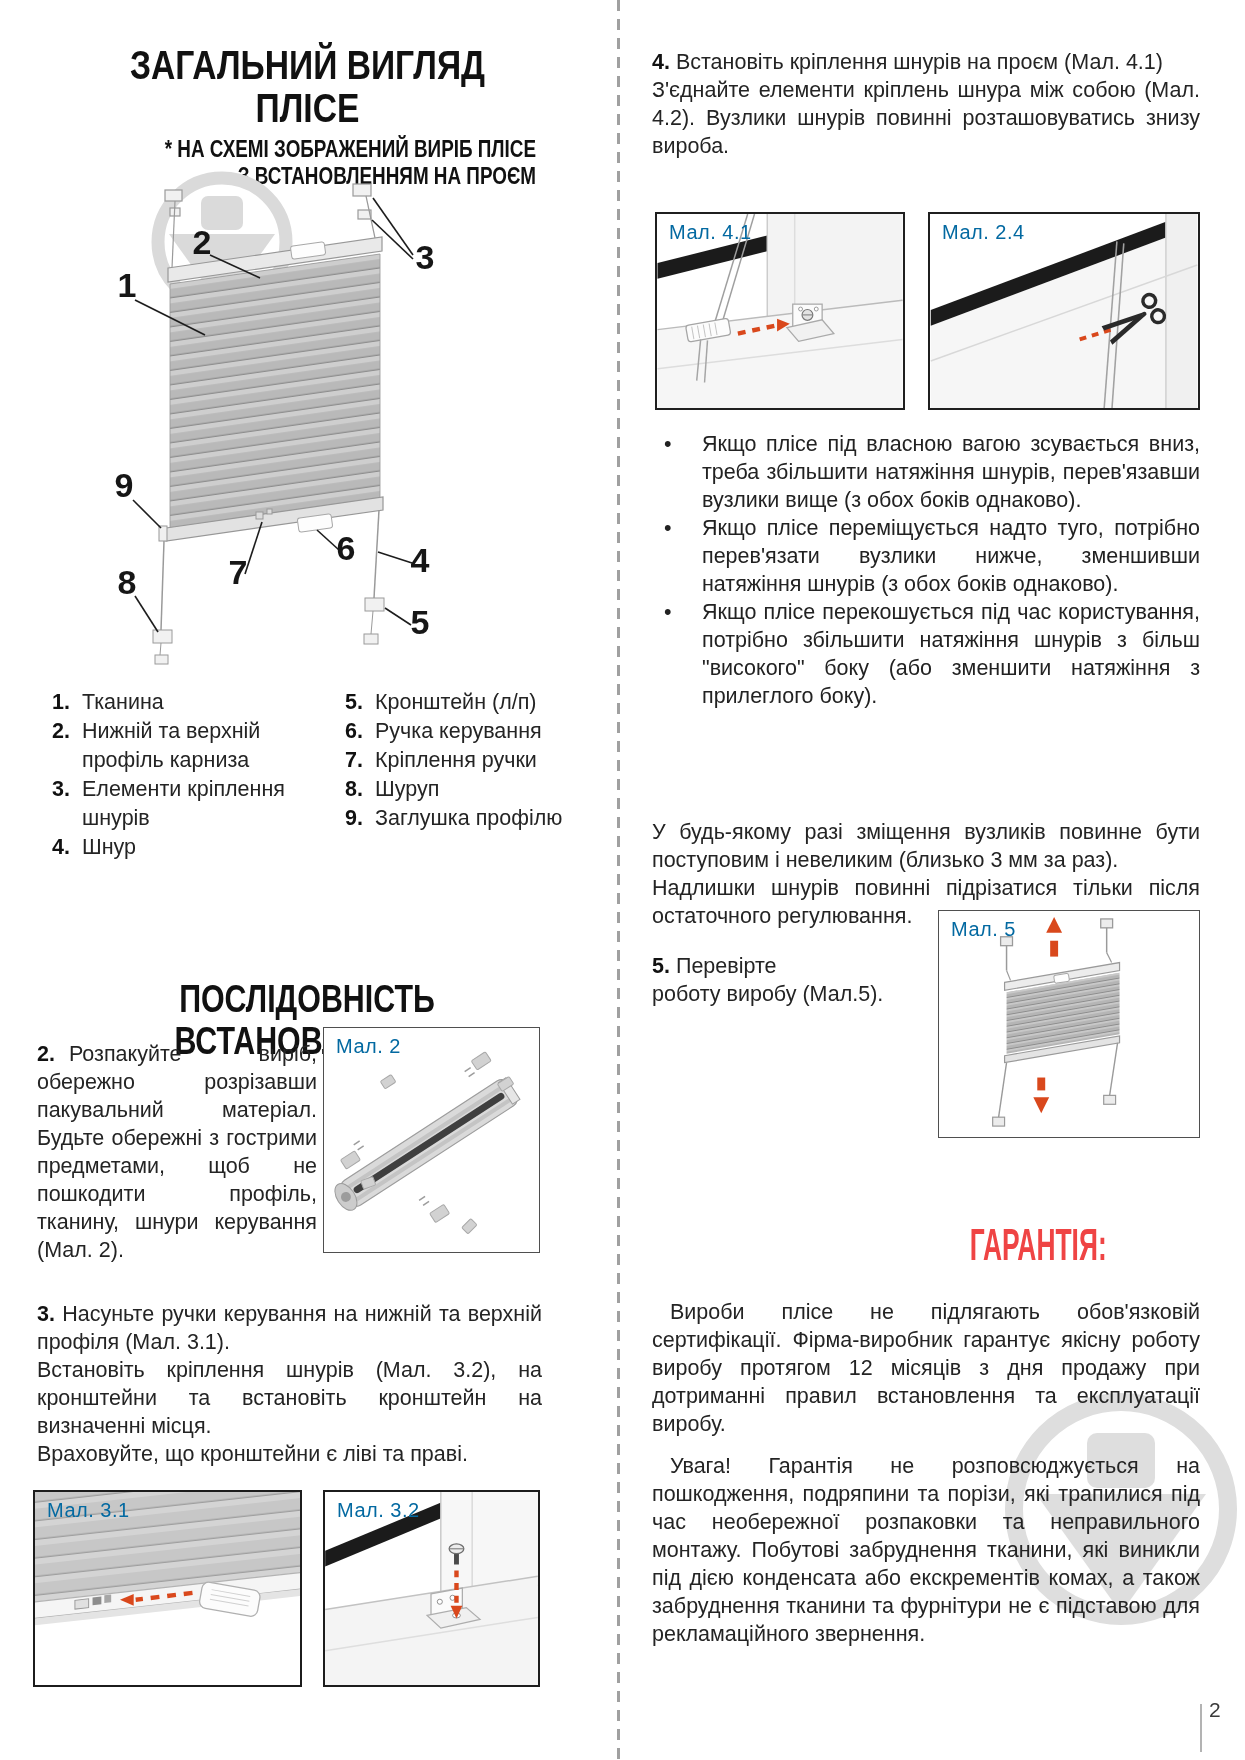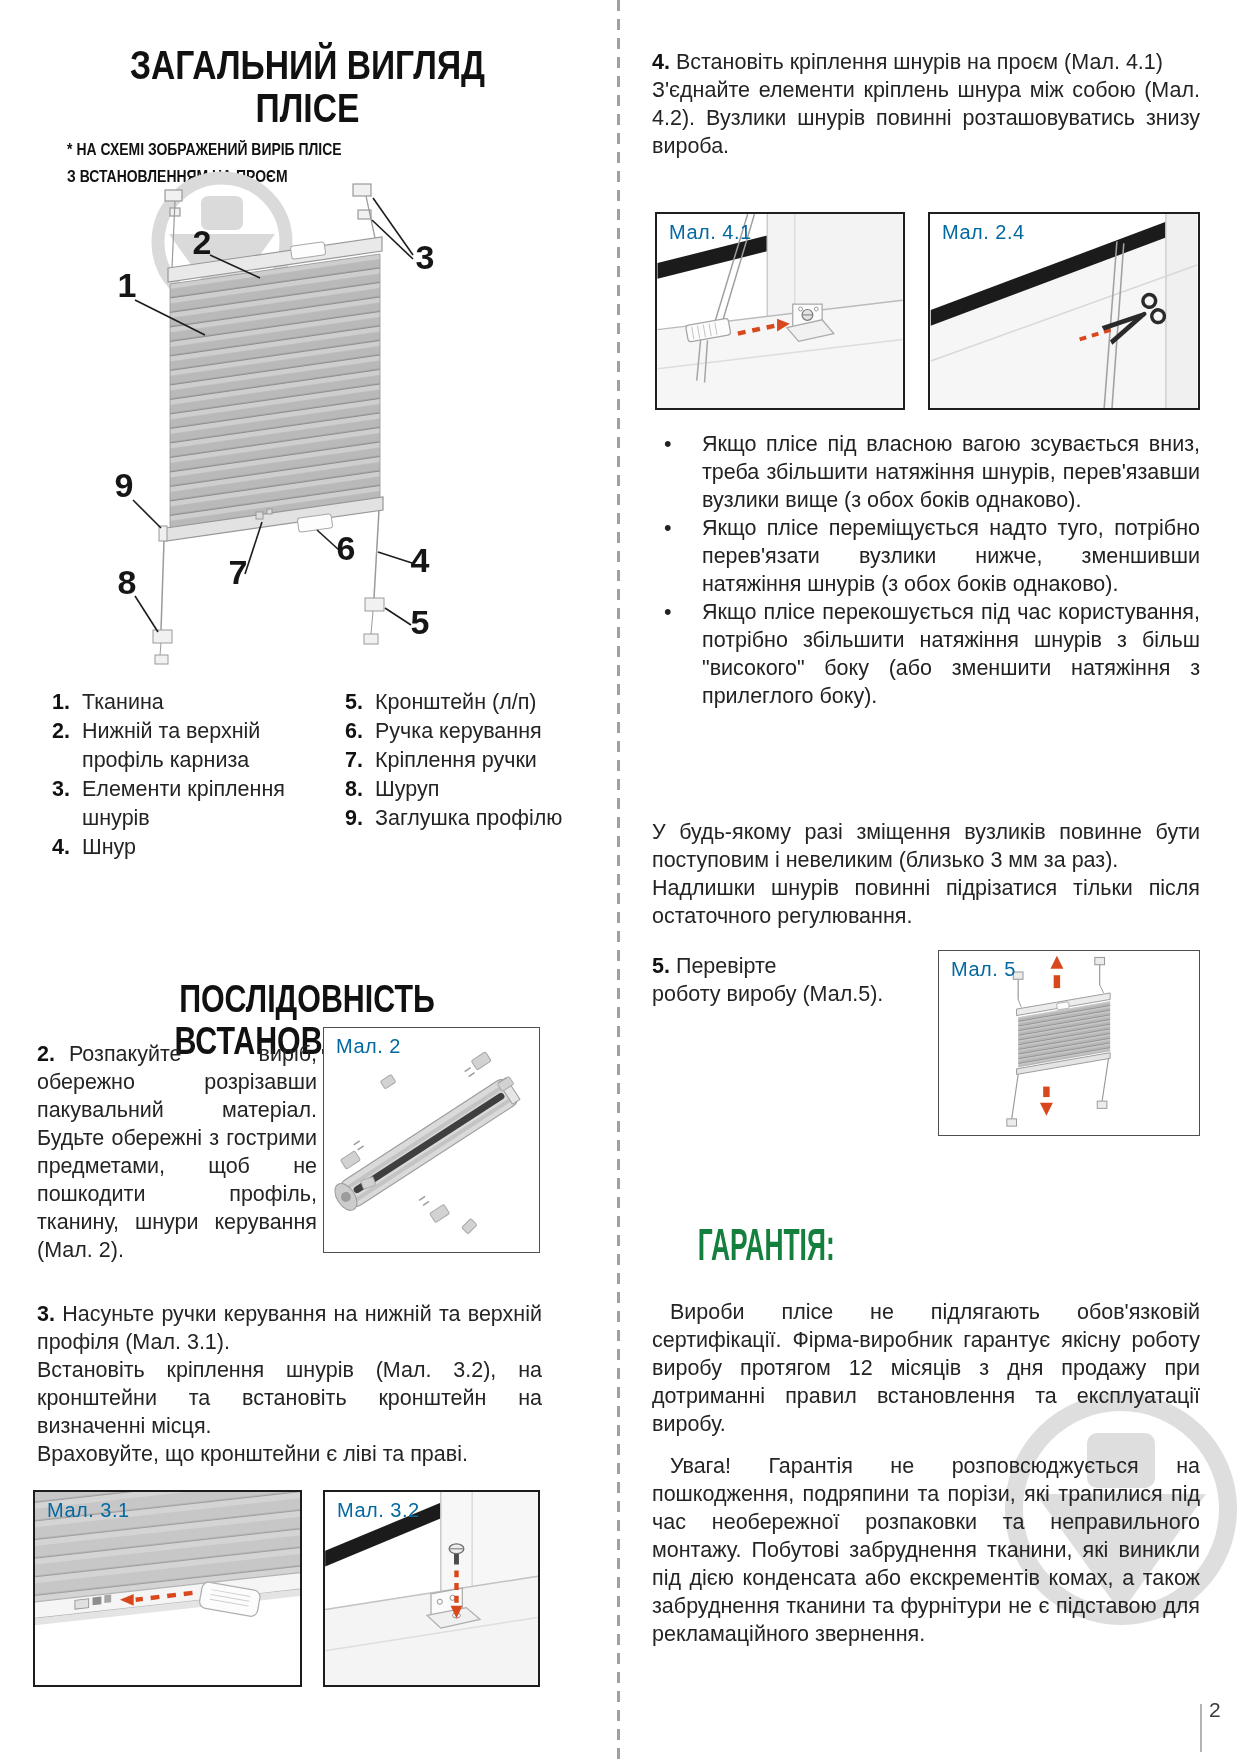--- a/index.html
+++ b/index.html
@@ -4,23 +4,23 @@
 <style>
   *{margin:0;padding:0;box-sizing:border-box}
   html,body{background:#ffffff}
   body{font-family:"Liberation Sans",sans-serif;color:#222}
   .page{position:relative;width:1245px;height:1760px;background:#fff;overflow:hidden}
   .abs{position:absolute}
   .divider{position:absolute;left:617px;top:0;width:3px;height:1760px;
     background:repeating-linear-gradient(to bottom,#a0a0a0 0 11px,transparent 11px 19px)}
   .cond{display:inline-block;transform:scaleX(0.82);transform-origin:50% 50%}
   .h1{font-size:41px;line-height:43px;font-weight:bold;color:#111;text-align:center}
-  .sub{font-size:17px;line-height:27px;font-weight:bold;color:#111;text-align:left}
+  .sub{font-size:23px;line-height:27px;font-weight:bold;color:#111;text-align:right}
   .h2{font-size:38px;line-height:42px;font-weight:bold;color:#111;text-align:center}
-  .h3{font-size:44px;line-height:46px;font-weight:bold;color:#15803d;text-align:left}
+  .h3{font-size:44px;line-height:46px;font-weight:bold;color:#ef4444;text-align:right}
   .h3 .cond{transform:scaleX(0.6)}
   .body{font-size:21.5px;line-height:28px;text-align:justify;color:#242424}
   .b{font-weight:bold;color:#111}
   .num{font-weight:bold;color:#111;margin-right:14px}
   .indent{text-indent:18px}
   .legend{position:absolute;font-size:21.5px;line-height:29px;color:#242424}
   .litem{display:flex}
   .ln{width:30px;flex:none;font-weight:bold;color:#111}
   .lt{flex:1}
   .fig{position:absolute;background:#fff}
@@ -352,21 +352,21 @@
   <div class="abs body" style="left:652px;top:818px;width:548px">
     <div>У будь-якому разі зміщення вузликів повинне бути поступовим і невеликим (близько 3 мм за раз).</div>
     <div>Надлишки шнурів повинні підрізатися тільки після остаточного регулювання.</div>
   </div>
 
   <div class="abs body" style="left:652px;top:952px;width:270px;text-align:left">
     <span class="b">5.</span> <span>Перевірте</span><br>
     <span>роботу виробу (Мал.5).</span>
   </div>
 
-  <div class="fig f-thin" style="left:938px;top:950px;width:262px;height:186px">
+  <div class="fig f-thin" style="left:938px;top:910px;width:262px;height:228px">
     <span class="lab">Мал. 5</span>
     <svg viewBox="0 0 262 228">
       <defs>
         <pattern id="p5" patternUnits="userSpaceOnUse" width="114" height="5.8">
           <rect width="114" height="5.8" fill="#b5b5b5"></rect>
           <rect width="114" height="2" fill="#c8c8c8"></rect>
           <rect y="4.9" width="114" height="0.9" fill="#8a8a8a"></rect>
         </pattern>
       </defs>
       <g stroke="#9a9a9a" stroke-width="1.3" fill="#ececec">

